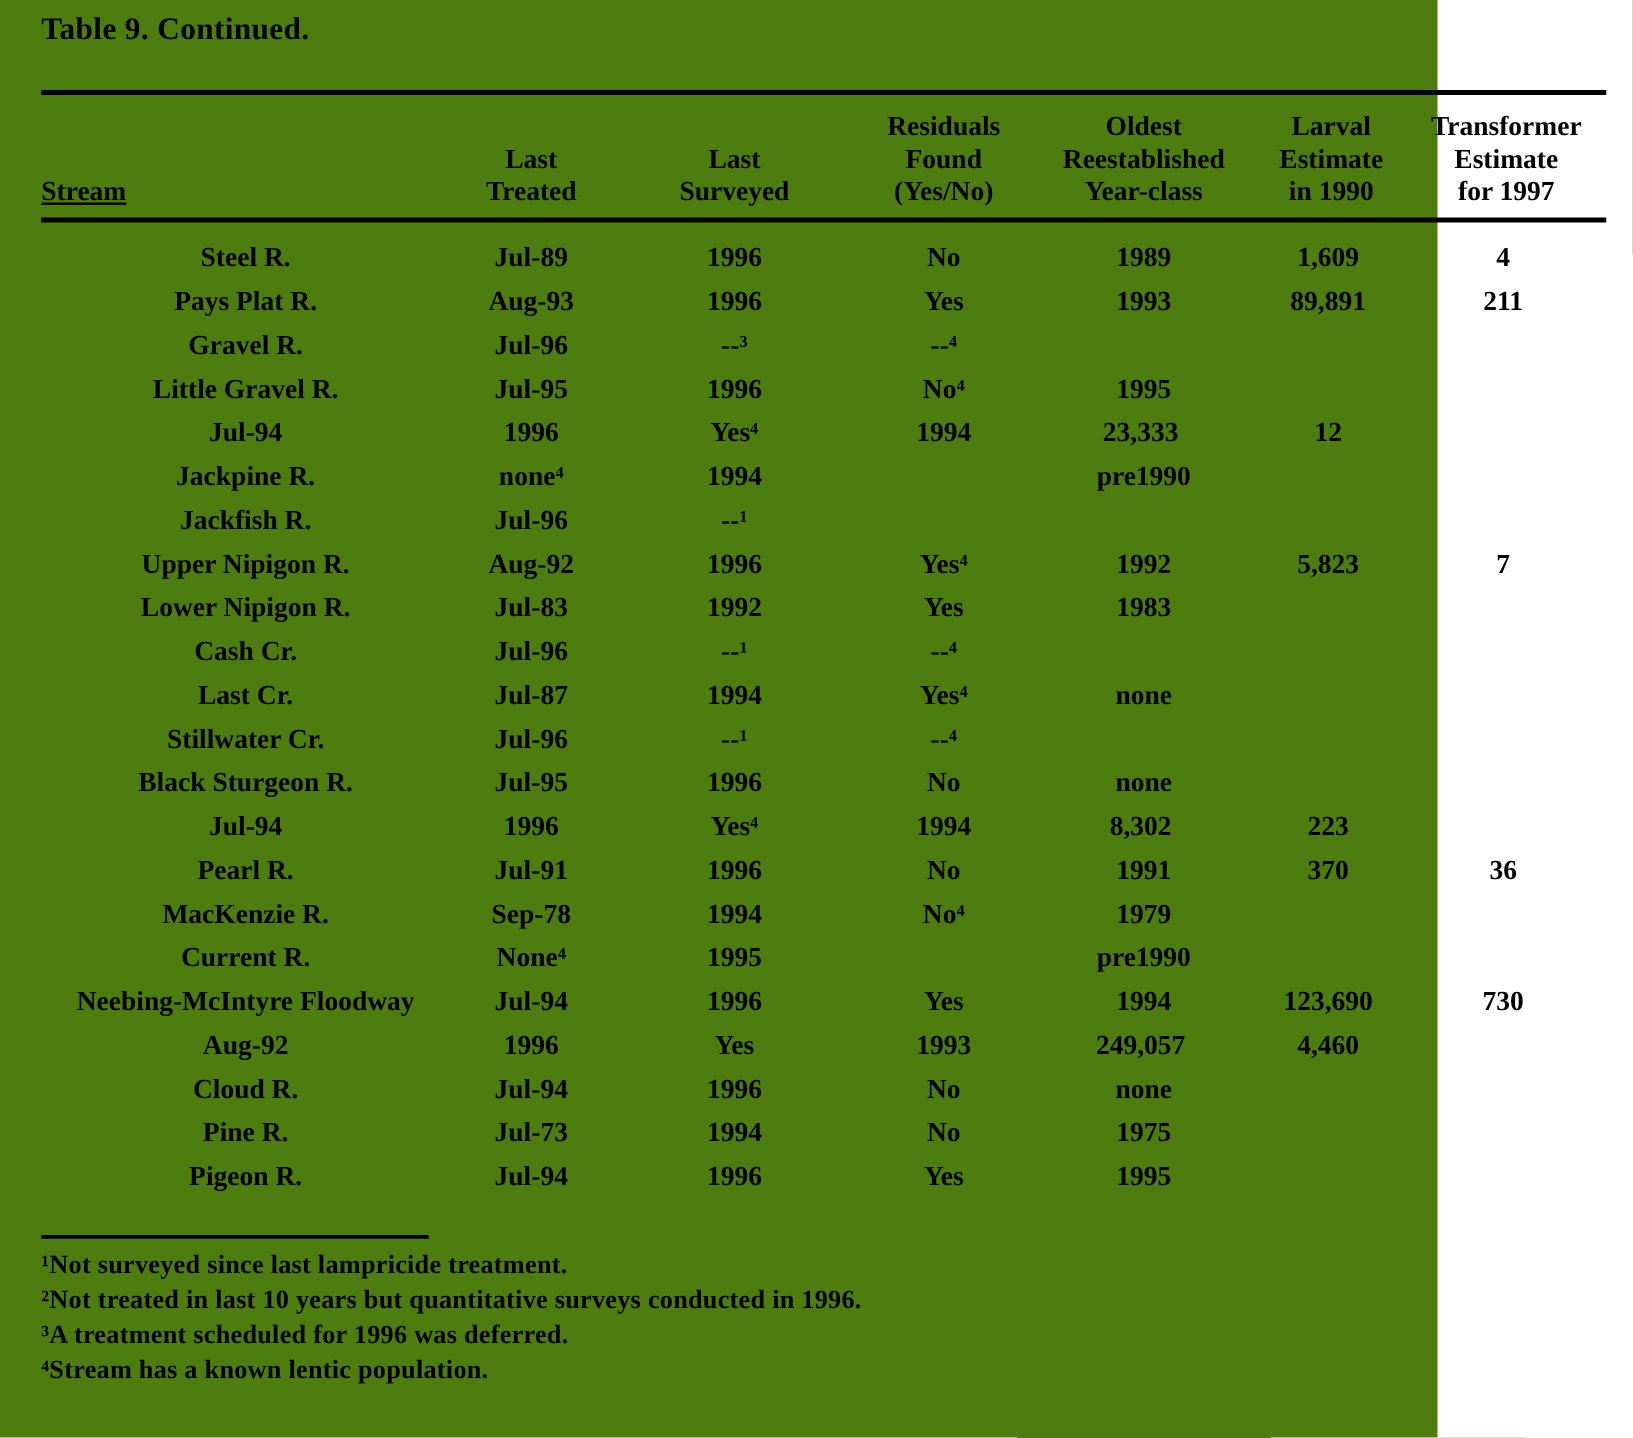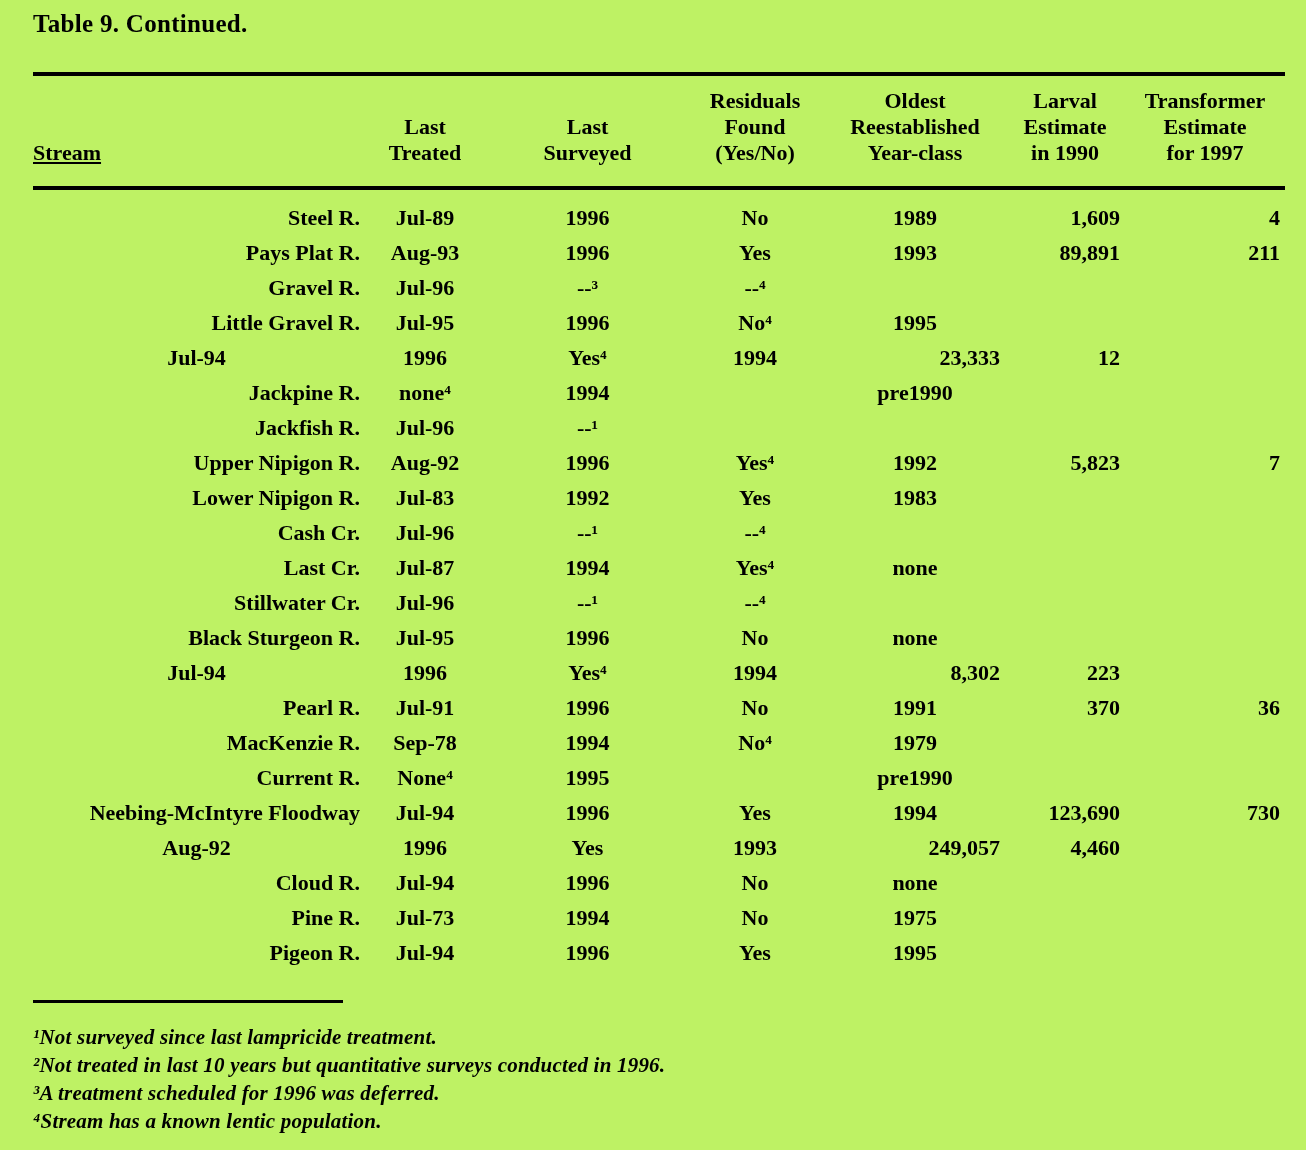--- a/index.html
+++ b/index.html
@@ -8,23 +8,23 @@
     background: #ffffff;
     width: 1306px;
     height: 1150px;
     overflow: hidden;
     font-family: "Liberation Serif", "DejaVu Serif", serif;
     color: #000000;
     -webkit-font-smoothing: none;
   }
   .page {
     position: relative;
-    width: 1306px;
+    width: 1150px;
     height: 1150px;
-    background: #bef264;
+    background: #4d7c0f;
   }
   .content {
     position: absolute;
     left: 33px;
     top: 0;
     width: 1252px;
   }
   .doc-title {
     margin-top: 10px;
     font-size: 25px;
@@ -44,52 +44,51 @@
     align-items: end;
     padding-top: 12px;
     min-height: 84px;
   }
   .th {
     font-size: 22px;
     font-weight: bold;
     text-align: center;
     white-space: pre-line;
     line-height: 26px;
-    padding-bottom: 20px;
+    padding-bottom: 8px;
   }
   .th.c-stream { text-align: left; text-decoration: underline; }
   .rule-header {
     height: 4px;
     background: #000000;
   }
   .tbody {
     padding-top: 10px;
   }
   .tr {
     height: 35px;
     align-items: center;
   }
   .td {
     font-size: 22px;
     font-weight: bold;
     line-height: 35px;
     white-space: nowrap;
   }
-  .c-stream { text-align: right; }
+  .c-stream { text-align: center; }
   .c-center { text-align: center; }
-  .c-right  { text-align: right; padding-right: 5px; }
+  .c-right  { text-align: center; padding-right: 5px; }
   .rule-foot {
     margin-top: 30px;
     width: 310px;
     height: 3px;
     background: #000000;
   }
   .footnotes {
-    margin-top: 20px;
-    font-style: italic;
+    margin-top: 6px;
   }
   .footnote {
     font-size: 21px;
     font-weight: bold;
     line-height: 28px;
     letter-spacing: 0.2px;
   }
 </style>
 </head>
 <body>

